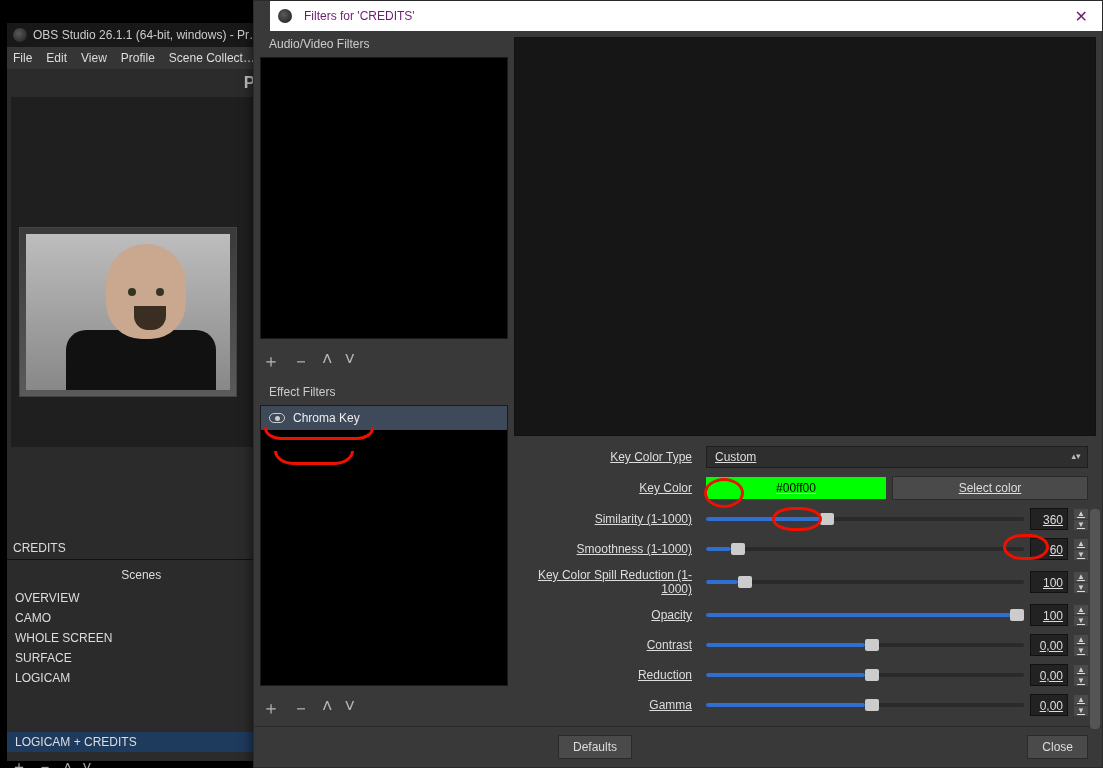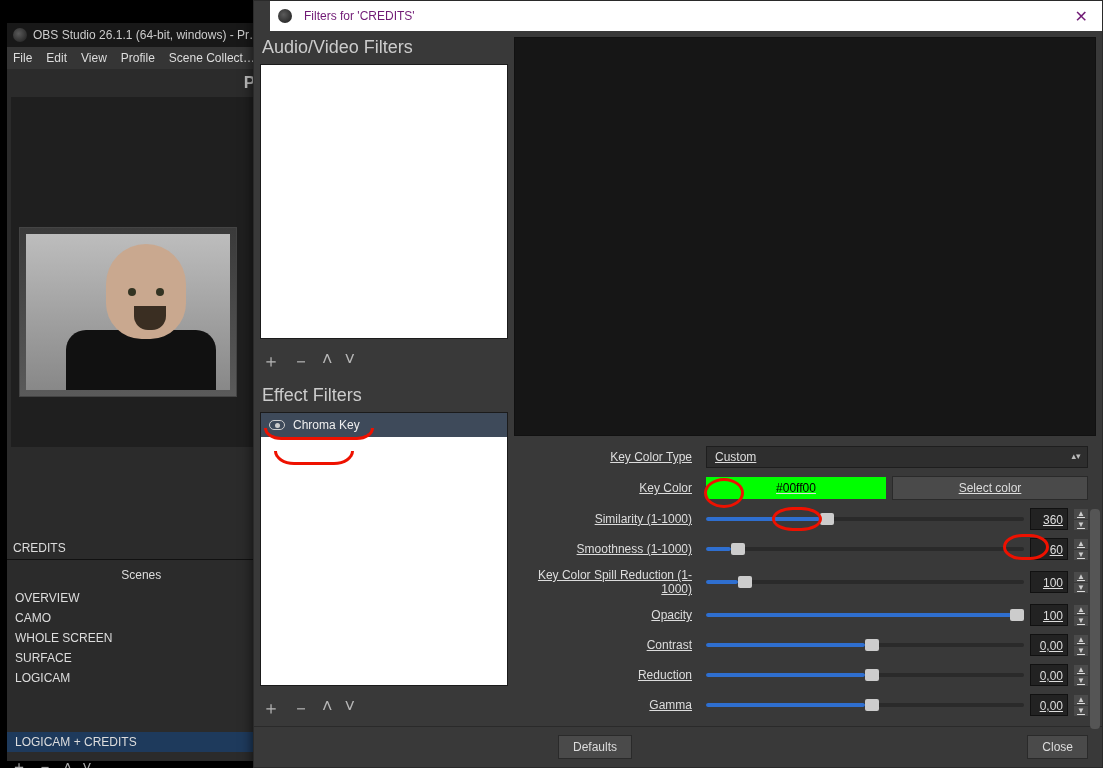--- a/index.html
+++ b/index.html
@@ -36,22 +36,22 @@
   .gear{width:14px;height:14px;}
 
   
   .filters-window { position:absolute; left:253px; top:0; width:850px; height:768px; background:#393939; border:1px solid #2a2a2a; box-shadow:-2px 2px 10px rgba(0,0,0,.5);}
   .filters-titlebar{height:30px;background:#fff;color:#701a75;display:flex;align-items:center;padding:0 8px; font-size:12px;margin-left:16px;}
   .filters-titlebar .title{margin-left:6px;}
   .close-x{margin-left:auto; font-size:16px; cursor:pointer; padding:0 6px;}
   .filters-body{position:absolute; top:30px; left:0; right:0; bottom:0; display:flex; flex-direction:column;}
   .upper{flex:1; display:flex; border-bottom:1px solid #2a2a2a;}
   .left-col{width:260px; display:flex; flex-direction:column; background:#393939;}
-  .section-lbl{padding:6px 8px;color:#ccc;font-size:18px;}
-  .filters-list{flex:1; margin:0 6px 4px 6px; background:#ffffff;border:1px solid #1b1b1b;}
+  .section-lbl{padding:6px 15px;color:#ccc;font-size:12px;}
+  .filters-list{flex:1; margin:0 6px 4px 6px; background:#000000;border:1px solid #1b1b1b;}
   .filter-toolbar{display:flex; gap:12px; padding:6px 8px; color:#ccc; font-size:18px;}
   .filter-toolbar span{cursor:pointer;opacity:.85;}
   .effect-item{display:flex;align-items:center;gap:8px;padding:5px 8px;background:#3e4a5a;color:#eee;}
   .eye-icon{width:16px;height:10px;border:1px solid #ccc;border-radius:8px;position:relative;}
   .eye-icon::after{content:"";position:absolute;left:5px;top:2px;width:5px;height:5px;background:#ccc;border-radius:50%;}
   .red-underline{position:absolute;border:3px solid #e10; border-top:none; border-radius:0 0 20px 20px / 0 0 14px 14px;}
   .red-circle{position:absolute;border:3px solid #e10; border-radius:50%;}
 
   .right-col{flex:1; display:flex; flex-direction:column;}
   .preview-black{flex:1; margin:6px 6px 0 0; background:#161616;border:1px solid #111;}

